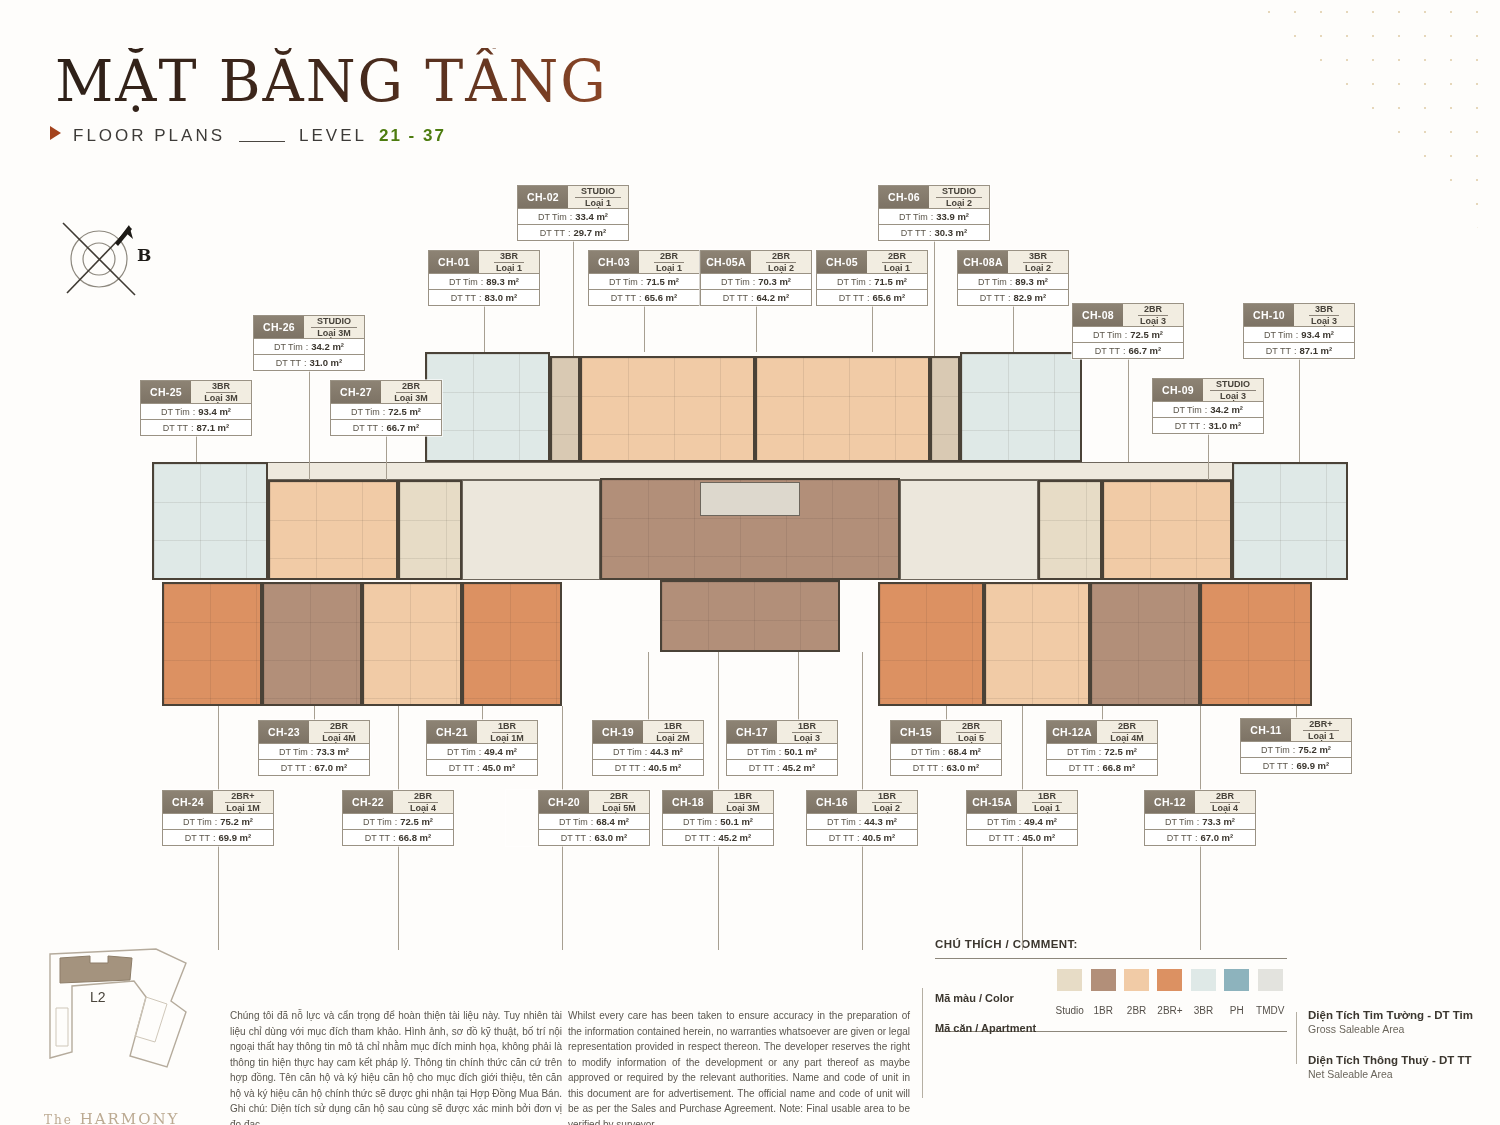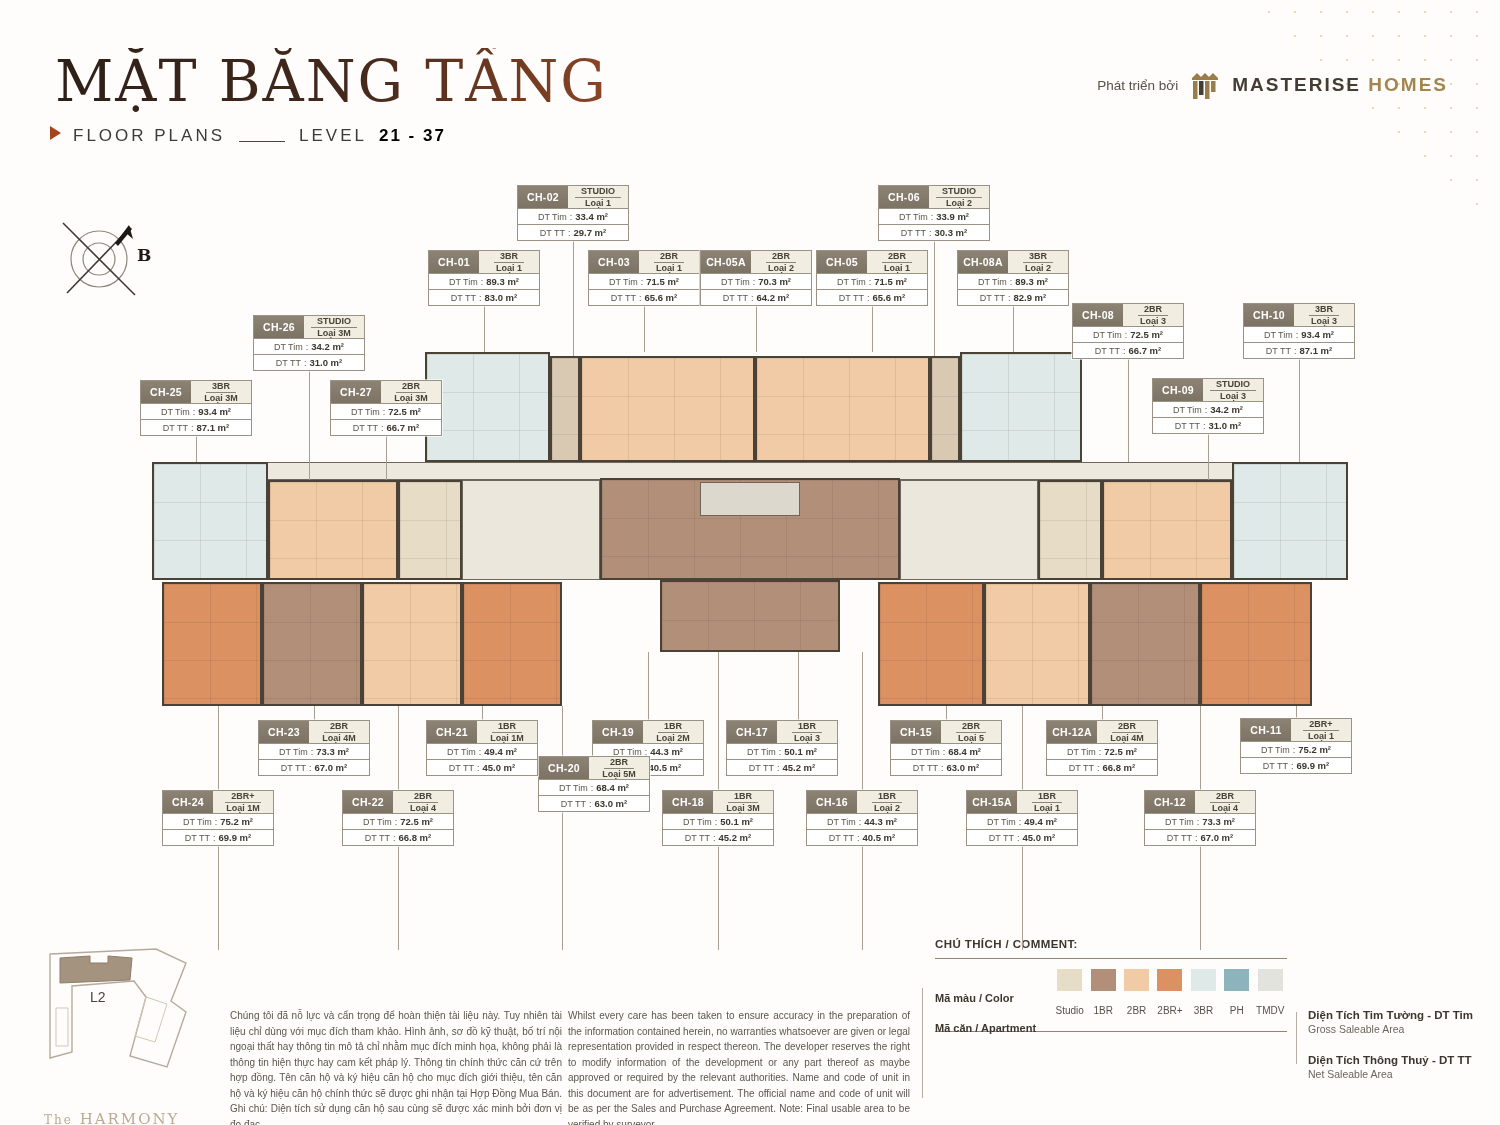--- a/index.html
+++ b/index.html
@@ -11,21 +11,21 @@
         background-size:26px 24px;clip-path:polygon(38% 0,100% 0,100% 100%);}
   #title{position:absolute;left:55px;top:48px;font-family:"DejaVu Serif",serif;
          font-size:57px;font-weight:400;letter-spacing:2px;
          background:linear-gradient(90deg,#2d2018,#44291c 55%,#8a4526);
          -webkit-background-clip:text;background-clip:text;color:transparent;}
   #subtitle{position:absolute;left:50px;top:126px;display:flex;align-items:flex-start;gap:12px;
             font-size:17px;letter-spacing:3px;color:#3d3b38;}
   #subtitle .tri{width:0;height:0;border-left:11px solid #a4431d;border-top:7px solid transparent;
                  border-bottom:7px solid transparent;}
   #subtitle .rule{width:46px;height:1px;background:#4a4641;margin:0 2px;align-self:flex-end;margin-bottom:4px;}
-  #subtitle .lvl-range{color:#000000;font-weight:bold;letter-spacing:2px;}
+  #subtitle .lvl-range{color:#4d7c0f;font-weight:bold;letter-spacing:2px;}
   #devline{position:absolute;right:52px;top:68px;display:flex;align-items:center;gap:10px;z-index:2;}
   #devline .dev-prefix{font-size:13.5px;color:#57504a;}
   .brand-text{font-size:19px;font-weight:bold;letter-spacing:2px;color:#433d33;}
   .brand-text .homes{color:#a4854e;}
   
   #compass{position:absolute;left:55px;top:213px;}
   
   .blk{position:absolute;box-sizing:border-box;border:2px solid #4a4237;}
   .blk.rooms{background-image:linear-gradient(rgba(60,50,40,.10) 1px,transparent 1px),
              linear-gradient(90deg,rgba(60,50,40,.10) 1px,transparent 1px);
@@ -79,31 +79,20 @@
   <div id="title">MẶT BẰNG TẦNG</div>
 
   <div id="subtitle">
     <span class="tri"></span>
     <span>FLOOR PLANS</span>
     <span class="rule"></span>
     <span>LEVEL</span>
     <span class="lvl-range">21 - 37</span>
   </div>
 
-  <div id="devline">
-    <span class="dev-prefix">Phát triển bởi</span>
-    <svg width="34" height="34" viewBox="0 0 34 34">
-      <path d="M4 10 L9 5 L13 9 L17 5 L21 9 L25 5 L30 10 L30 12 L4 12 Z" fill="#9b7d4a"></path>
-      <rect x="5" y="13" width="4.5" height="18" fill="#9b7d4a"></rect>
-      <rect x="11" y="13" width="4.5" height="14" fill="#433d33"></rect>
-      <rect x="17" y="13" width="4.5" height="18" fill="#9b7d4a"></rect>
-      <rect x="23" y="13" width="4.5" height="11" fill="#9b7d4a"></rect>
-    </svg>
-    <span class="brand-text"><span>MASTERISE</span> <span class="homes">HOMES</span></span>
-  </div>
 
   <svg id="compass" width="100" height="88" viewBox="0 0 100 88">
     <circle cx="44" cy="46" r="28" fill="none" stroke="#8d887e" stroke-width="1.2"></circle>
     <circle cx="44" cy="46" r="16" fill="none" stroke="#8d887e" stroke-width="1.2"></circle>
     <line x1="8" y1="10" x2="80" y2="82" stroke="#3f3a33" stroke-width="1.6"></line>
     <line x1="12" y1="80" x2="66" y2="24" stroke="#3f3a33" stroke-width="1.6"></line>
     <path d="M62 28 L74 12 L78 26 L71 20 Z" fill="#1d1a16"></path>
     <path d="M60 30 L74 13 L77 16 L63 33 Z" fill="#1d1a16"></path>
     <text x="82" y="48" font-family="DejaVu Serif,serif" font-size="17" font-weight="bold" fill="#1d1a16">B</text>
   </svg>
@@ -511,21 +500,21 @@
           <span>:</span>
           <b>44.3 m²</b>
      </div>
      <div class="unit-row">
        <span>DT TT</span>
           <span>:</span>
           <b>40.5 m²</b>
      </div>
       </div>
       <div class="conn" style="left: 562px; top: 706px; height: 244px;"></div>
-      <div class="unit-card" style="left: 506px; top: 756px; padding-left: 32px;">
+      <div class="unit-card" style="left: 506px; top: 790px; padding-left: 32px;">
         <div class="unit-head">
        <div class="unit-code">CH-20</div>
        <div class="unit-type">
          <span class="t1">2BR</span>
          <span class="t2">Loại 5M</span>
        </div>
      </div>
      <div class="unit-row">
        <span>DT Tim</span>
           <span>:</span>

